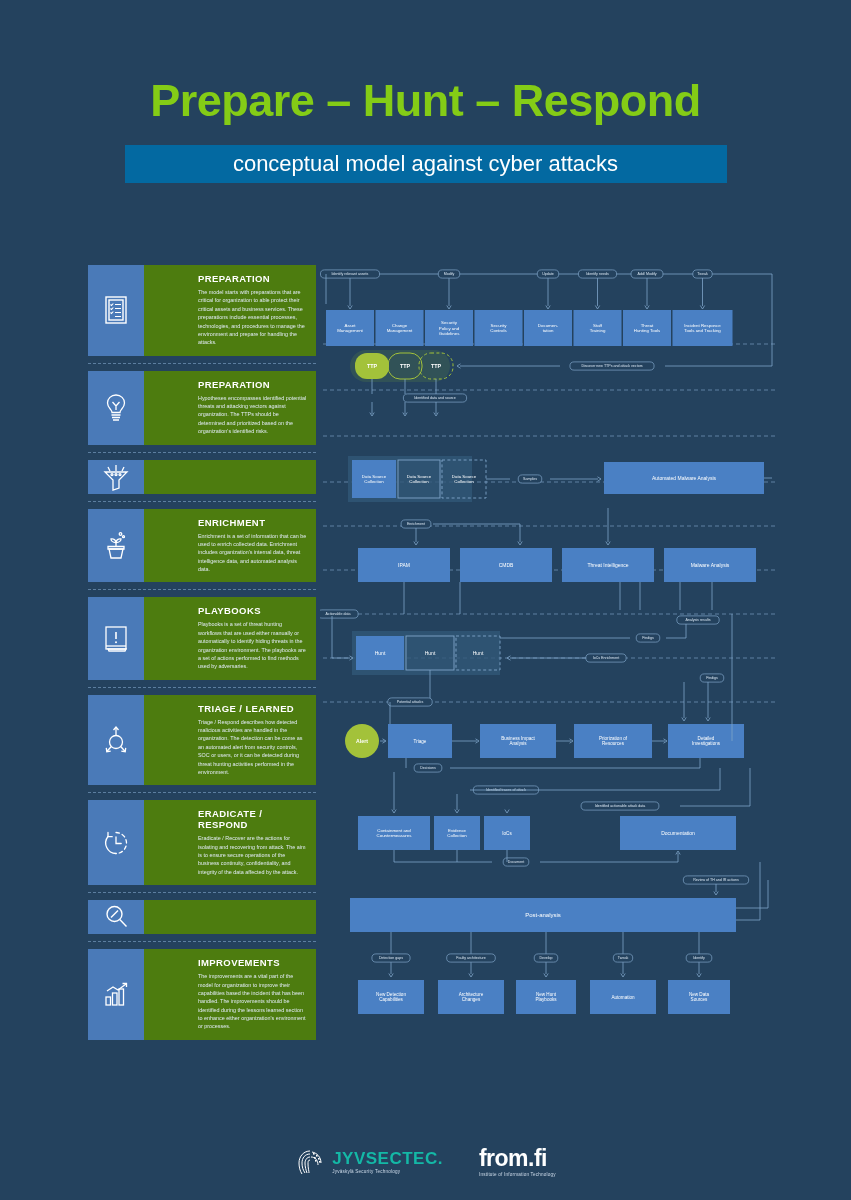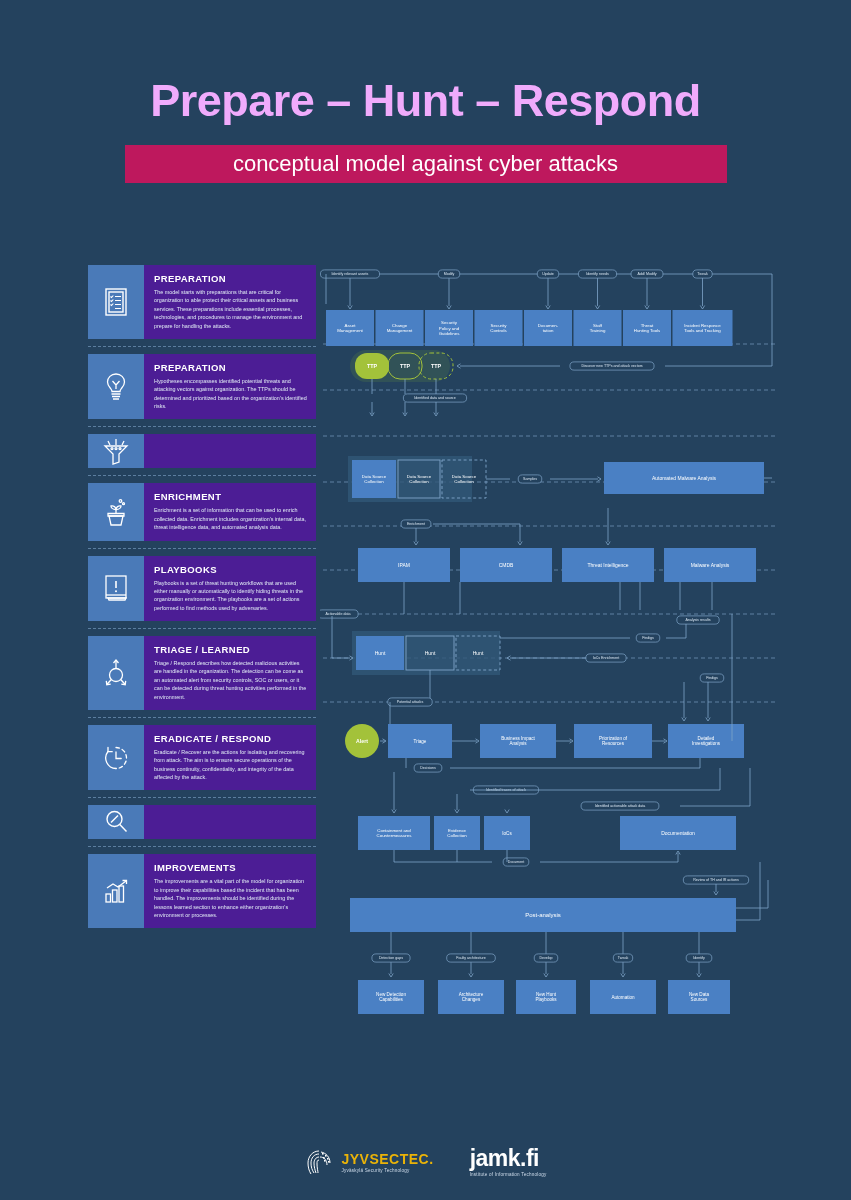--- a/index.html
+++ b/index.html
@@ -9,35 +9,36 @@
     font-family:"Liberation Sans", sans-serif;
     color:#ffffff;
     overflow:hidden;
     position:relative;
   }
   .page{position:relative;width:851px;height:1200px;}
 
   
   .header{position:absolute;left:0;top:78px;width:851px;text-align:center;}
   .title{
-    font-size:45px;font-weight:bold;letter-spacing:-0.5px;color:#f0abfc;
+    font-size:45px;font-weight:bold;letter-spacing:-0.5px;color:#84cc16;
     line-height:1.0;
   }
   .subtitle-band{
-    margin:22px auto 0 auto;width:602px;height:38px;background:#be185d;
+    margin:22px auto 0 auto;width:602px;height:38px;background:#0369a1;
     display:flex;align-items:center;justify-content:center;
   }
   .subtitle{font-size:22px;color:#ffffff;font-weight:normal;}
 
   
   .sections{position:absolute;left:88px;top:265px;width:228px;}
   .section{
     position:relative;display:flex;
-    background:#4c1d95;
+    background:#4d7c0f;
     margin-bottom:0;
+    gap:44px;
   }
   .sec-divider{
     height:0;border-top:1px dashed #6f93b5;opacity:.75;margin:0;
   }
   .icon-box{
     width:56px;min-width:56px;background:#4a7ab8;
     display:flex;align-items:center;justify-content:center;
   }
   .icon-box svg{display:block;}
   .sec-text{padding:8px 9px 9px 10px;}
@@ -48,21 +49,21 @@
 
   
   .flow{position:absolute;left:320px;top:258px;width:460px;height:800px;}
   .flow svg{position:absolute;left:0;top:0;}
 
   
   .footer{position:absolute;left:0;bottom:22px;width:851px;
     display:flex;justify-content:center;align-items:center;gap:36px;}
   .logo{display:flex;align-items:center;gap:7px;}
   .logo-txt{display:flex;flex-direction:column;line-height:1;}
-  .logo-main{font-size:14px;font-weight:bold;letter-spacing:.5px;color:#eab308;}
+  .logo-main{font-size:17px;font-weight:bold;letter-spacing:.5px;color:#14b8a6;}
   .logo-sub{font-size:4.6px;color:#cfdceb;margin-top:3px;letter-spacing:.2px;}
   .jamk-main{font-size:23px;font-weight:bold;letter-spacing:-.5px;color:#fff;}
   .jamk-sub{font-size:4.6px;color:#cfdceb;margin-top:3px;letter-spacing:.2px;}
 </style>
 </head>
 <body>
 
 <div class="page">
 
   <div class="header">
@@ -504,19 +505,19 @@
             <rect x="24" y="13" width="1.6" height="1.6"></rect>
         </g>
       </svg>
       <div class="logo-txt">
         <div class="logo-main">JYVSECTEC.</div>
         <div class="logo-sub">Jyväskylä Security Technology</div>
       </div>
     </div>
     <div class="logo">
       <div class="logo-txt">
-        <div class="jamk-main">jamk.fi</div>
+        <div class="jamk-main">from.fi</div>
         <div class="jamk-sub">Institute of Information Technology</div>
       </div>
     </div>
   </div>
 
 </div>
 
 </body></html>

